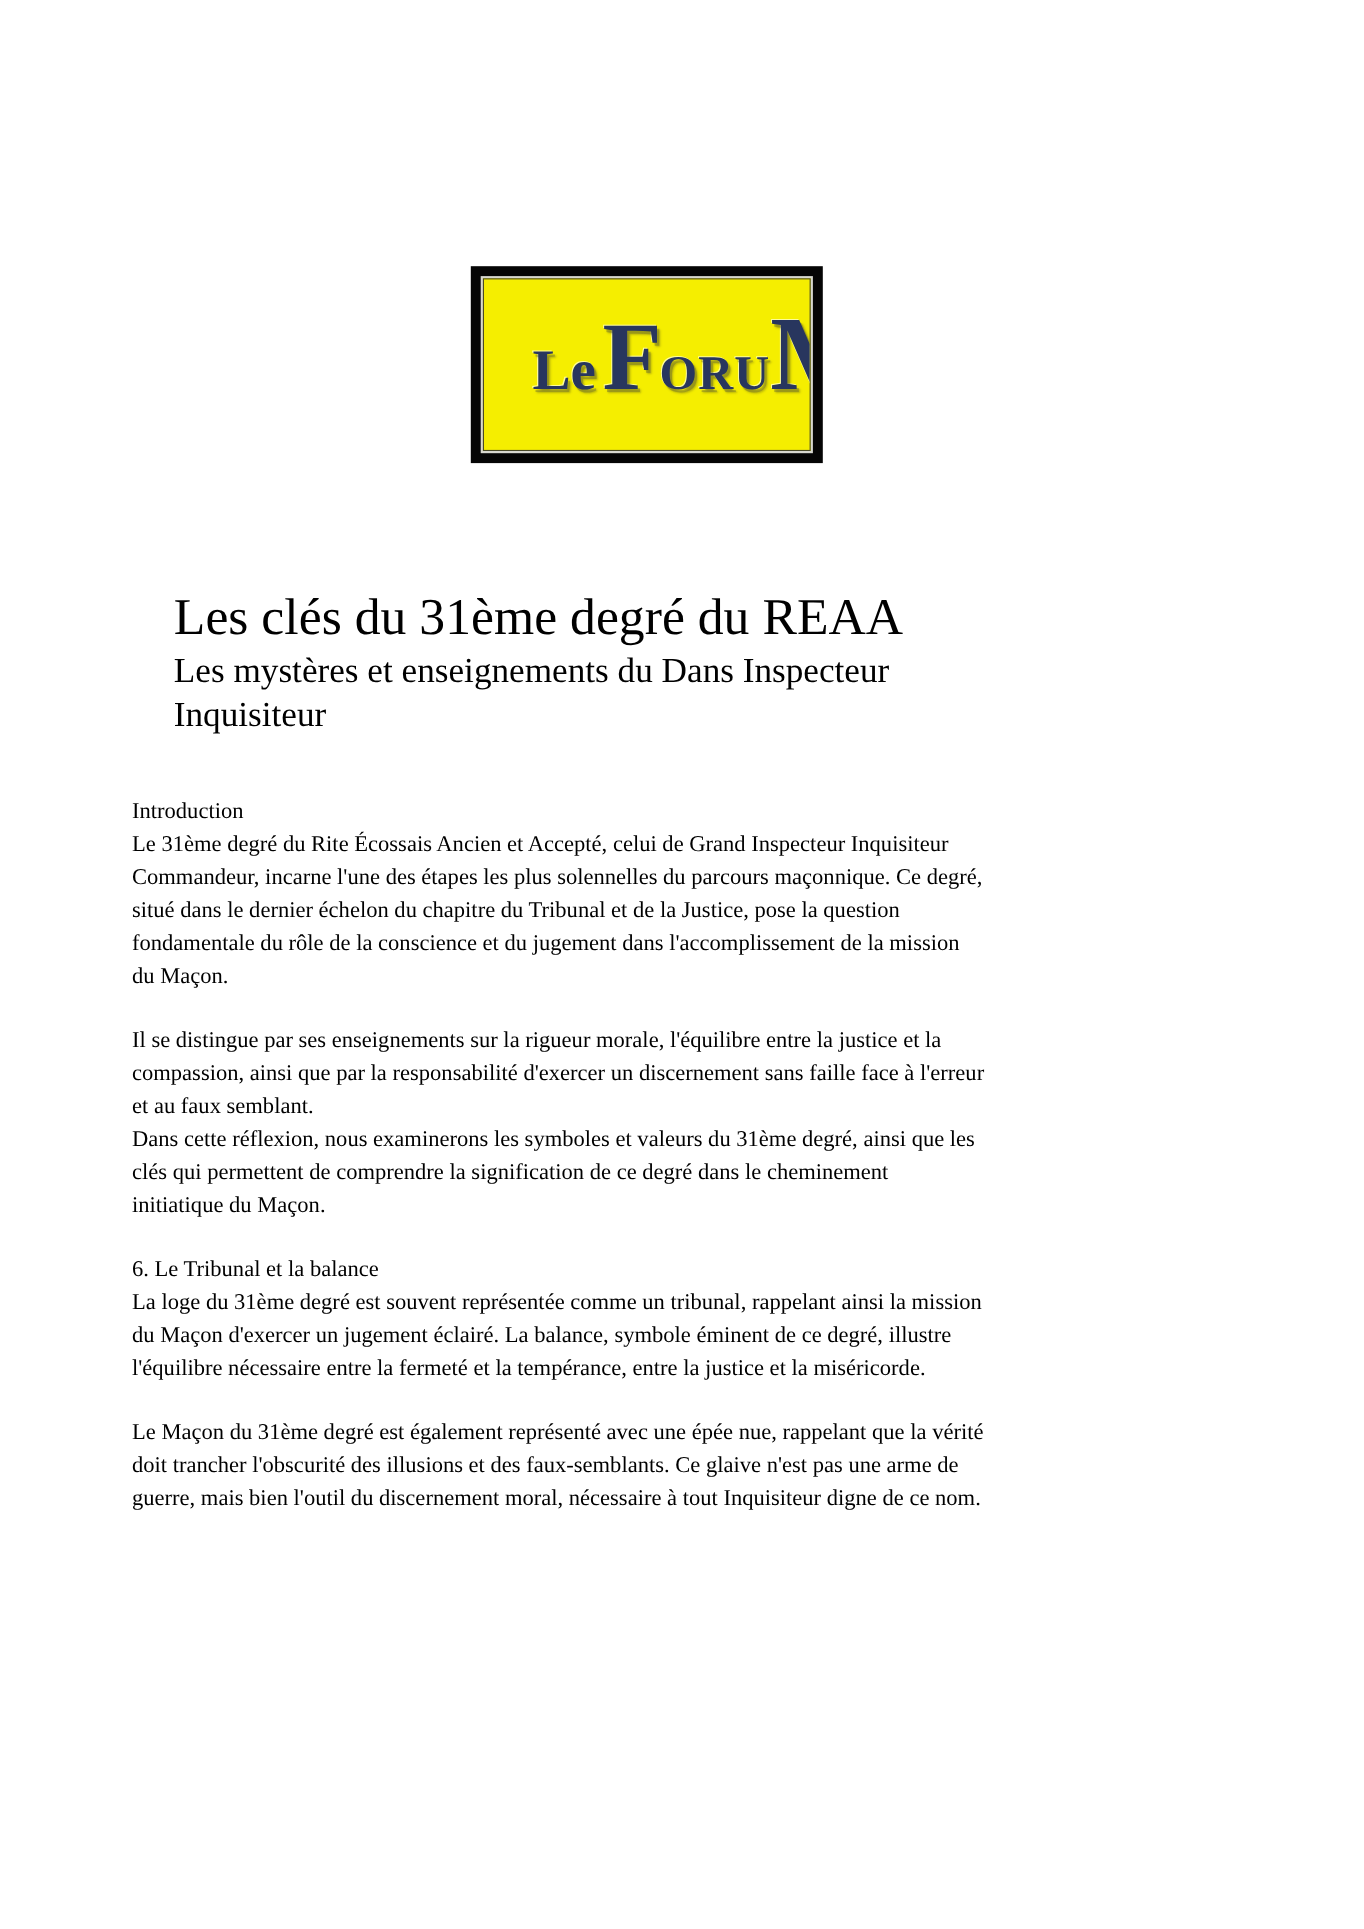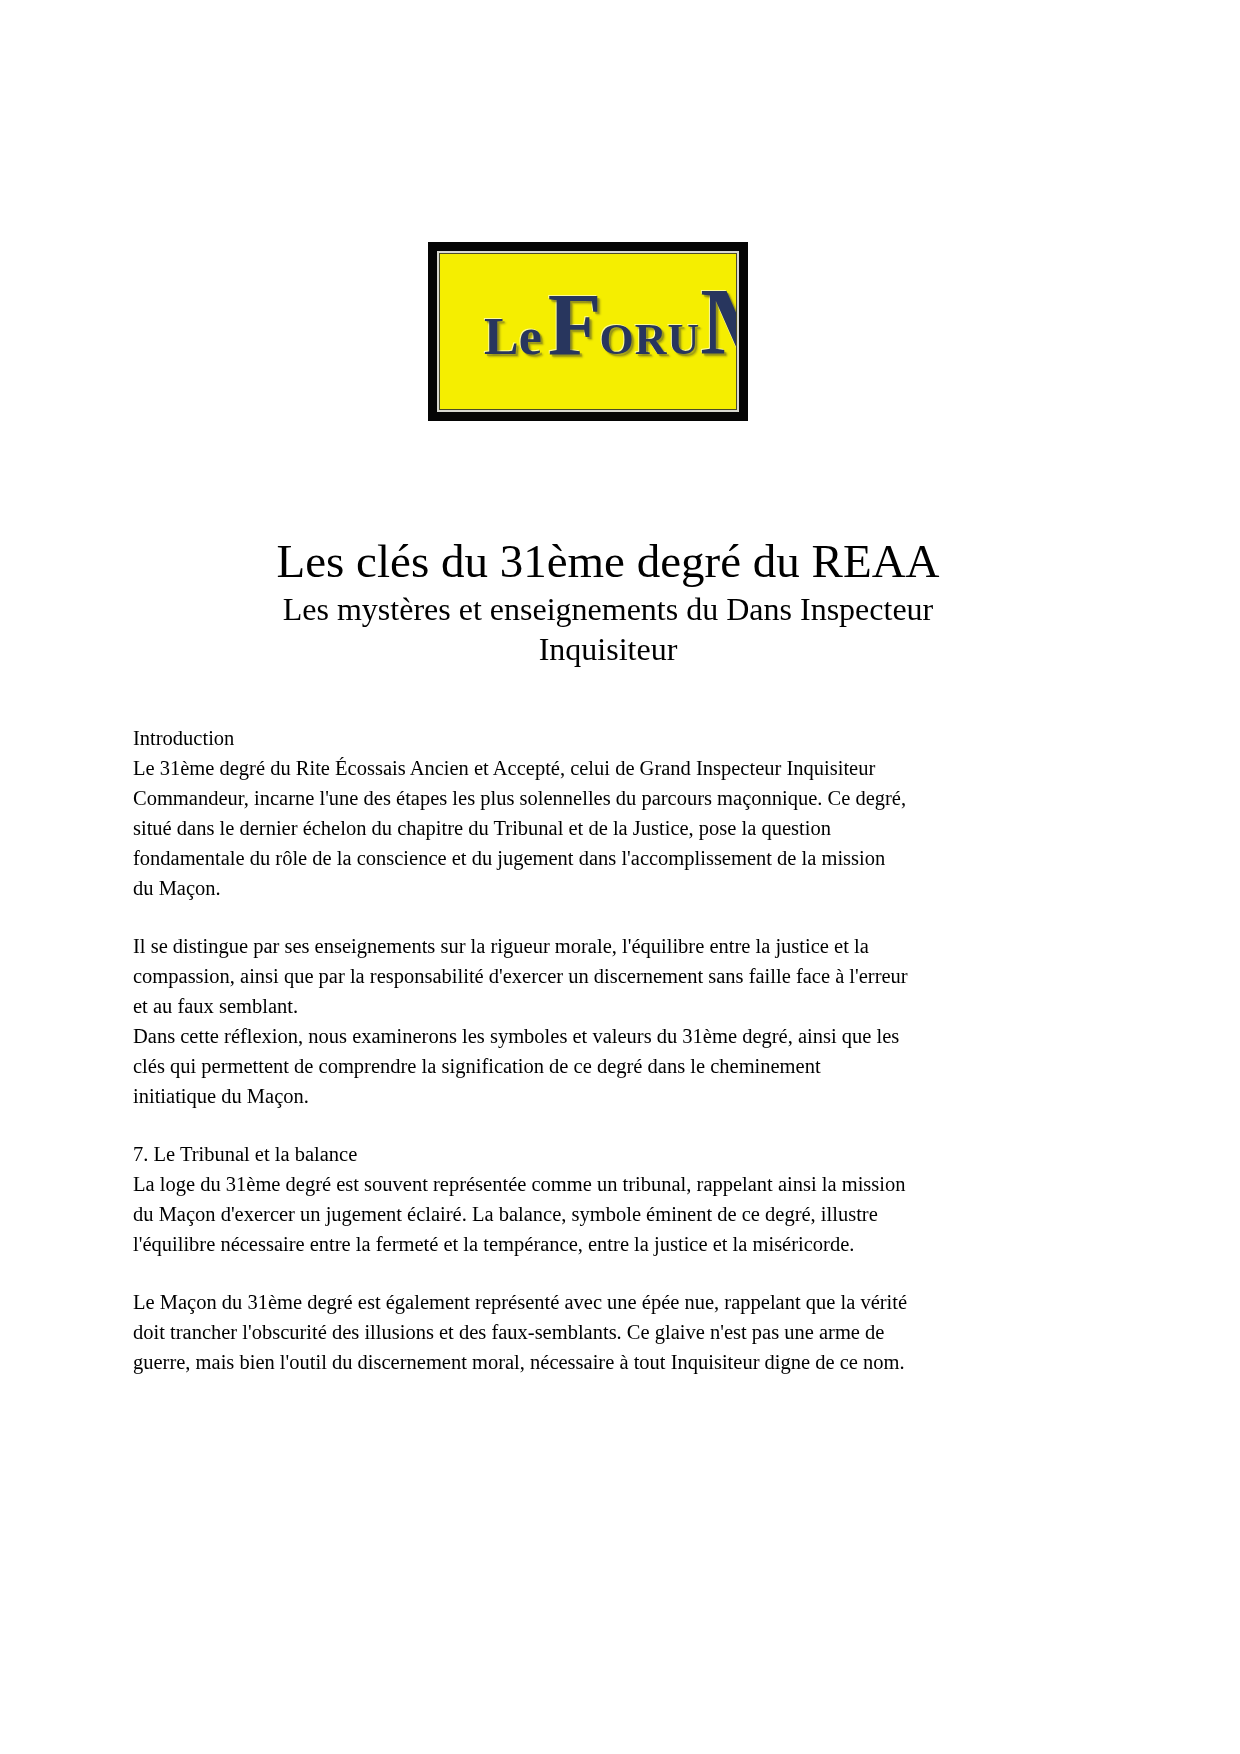--- a/index.html
+++ b/index.html
@@ -58,40 +58,39 @@
     text-shadow: 2px 2px 0 rgba(115,115,45,0.45), 3px 3px 2px rgba(70,70,30,0.35), -1px -1px 0 rgba(255,255,180,0.85);
   }
   .logo-le  { font-size: 52px; letter-spacing: 0px; padding-right: 6px; padding-left: 44px; }
   .logo-f   { font-size: 88px; letter-spacing: -2px; }
   .logo-oru { font-size: 44px; letter-spacing: 1px; }
   .logo-m   { font-size: 96px; letter-spacing: -2px; }
 
   
   .title-block {
     position: absolute;
-    left: 168px;
+    left: 158px;
     top: 533px;
     width: 880px;
-    text-align: center;
   }
   .doc-title {
     font-size: 47px;
     line-height: 56px;
     white-space: pre;
   }
   .doc-subtitle {
     font-size: 32px;
     line-height: 40px;
     white-space: pre;
   }
 
   
   .body-column {
     position: absolute;
-    left: 133px;
+    left: 120px;
     top: 723px;
     width: 1000px;
   }
   .section {
     margin: 0 0 28px 0;
   }
   .section-heading {
     font-size: 20.5px;
     line-height: 30px;
     white-space: pre;
@@ -141,21 +140,21 @@
 et au faux semblant.
 Dans cette réflexion, nous examinerons les symboles et valeurs du 31ème degré, ainsi que les
 clés qui permettent de comprendre la signification de ce degré dans le cheminement
 initiatique du Maçon.</div>
     </div>
 
     <div class="section">
     </div>
 
     <div class="section">
-      <div class="section-heading">7. Le Tribunal et la balance</div>
+      <div class="section-heading">6. Le Tribunal et la balance</div>
       <div class="section-body">La loge du 31ème degré est souvent représentée comme un tribunal, rappelant ainsi la mission
 du Maçon d'exercer un jugement éclairé. La balance, symbole éminent de ce degré, illustre
 l'équilibre nécessaire entre la fermeté et la tempérance, entre la justice et la miséricorde.</div>
     </div>
 
     <div class="section">
       <div class="section-body">Le Maçon du 31ème degré est également représenté avec une épée nue, rappelant que la vérité
 doit trancher l'obscurité des illusions et des faux-semblants. Ce glaive n'est pas une arme de
 guerre, mais bien l'outil du discernement moral, nécessaire à tout Inquisiteur digne de ce nom.</div>
     </div>

